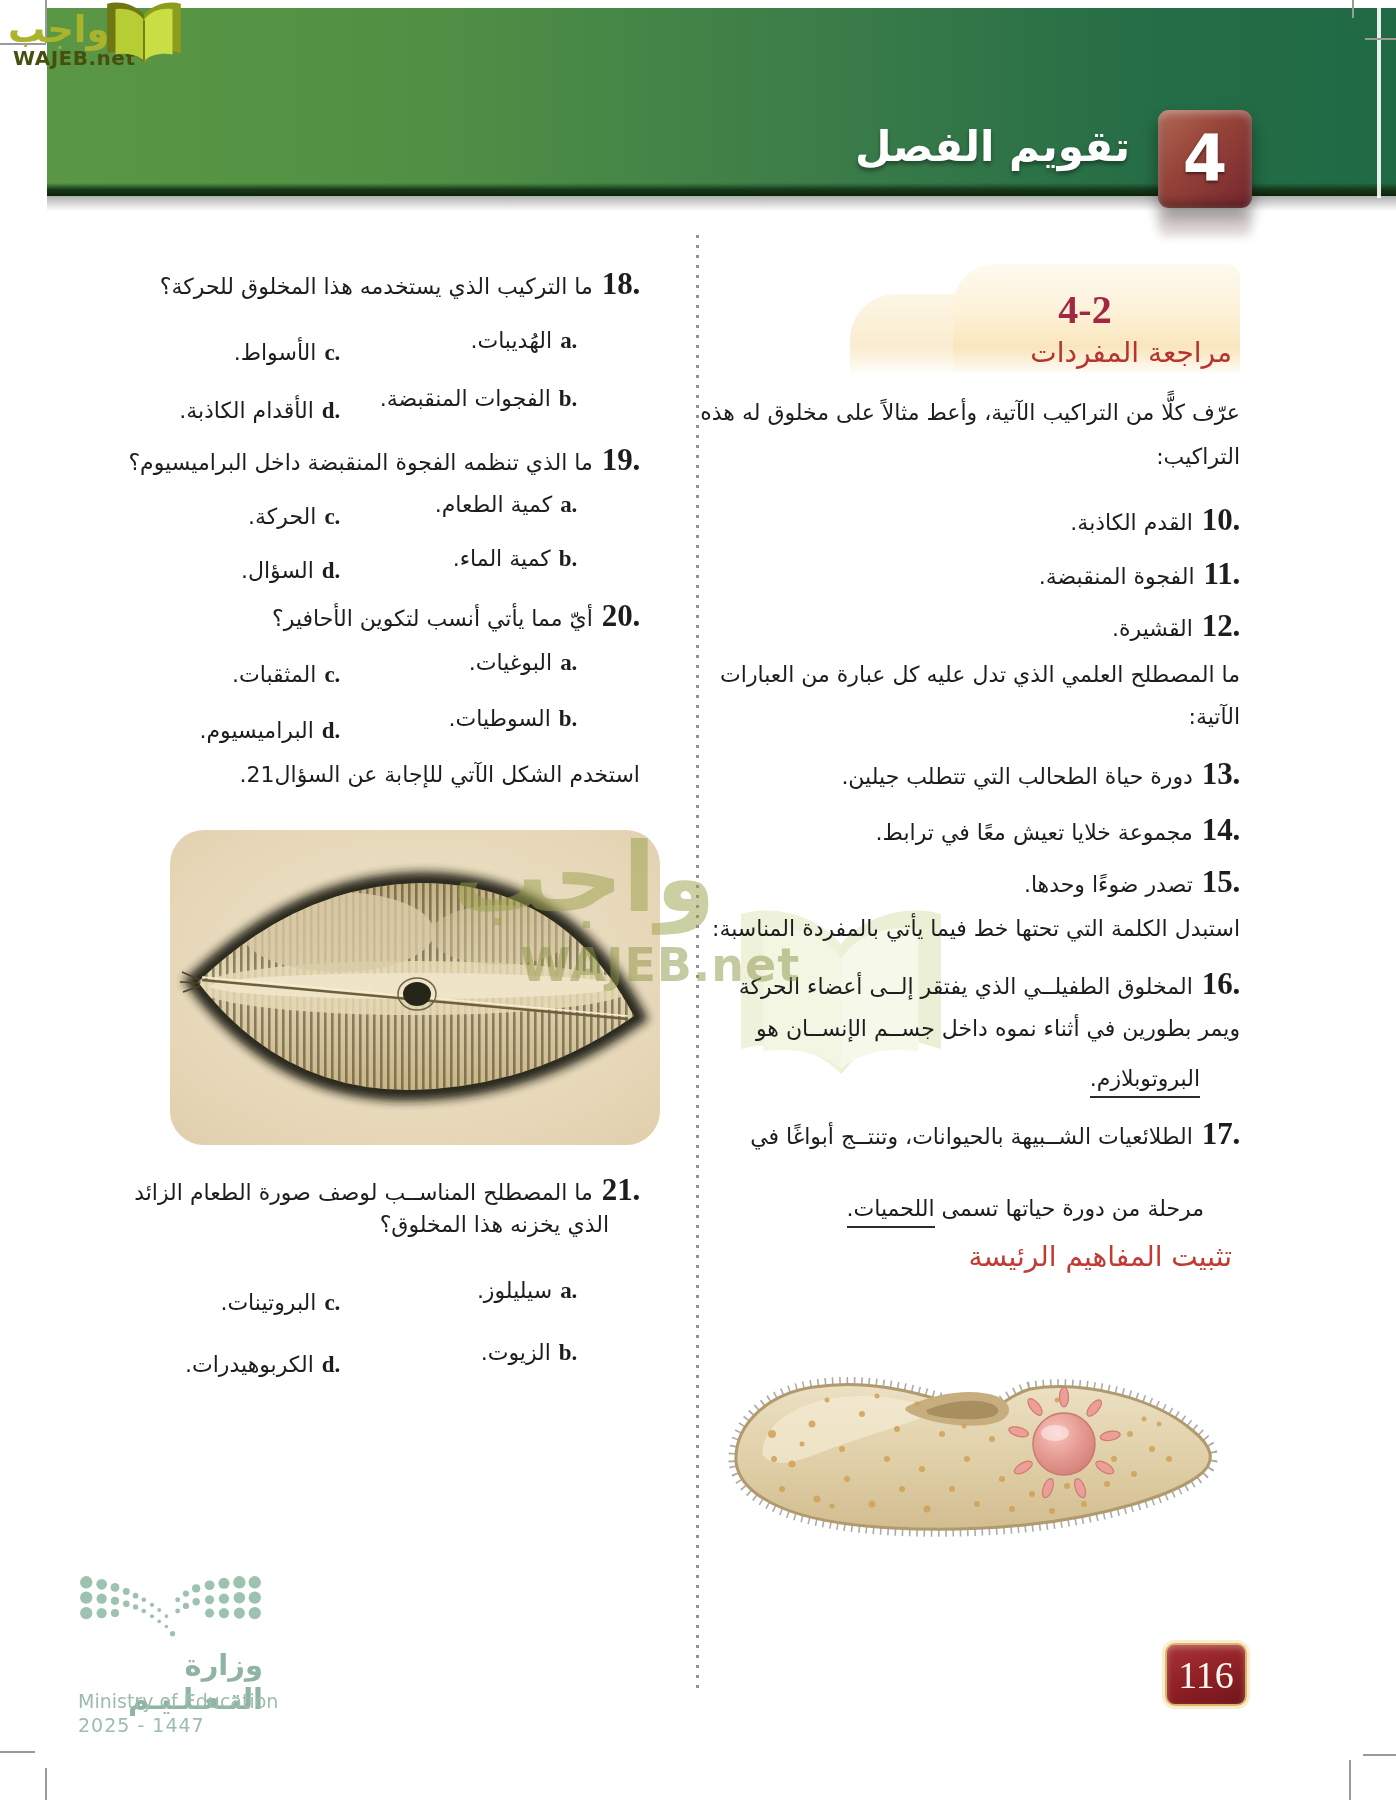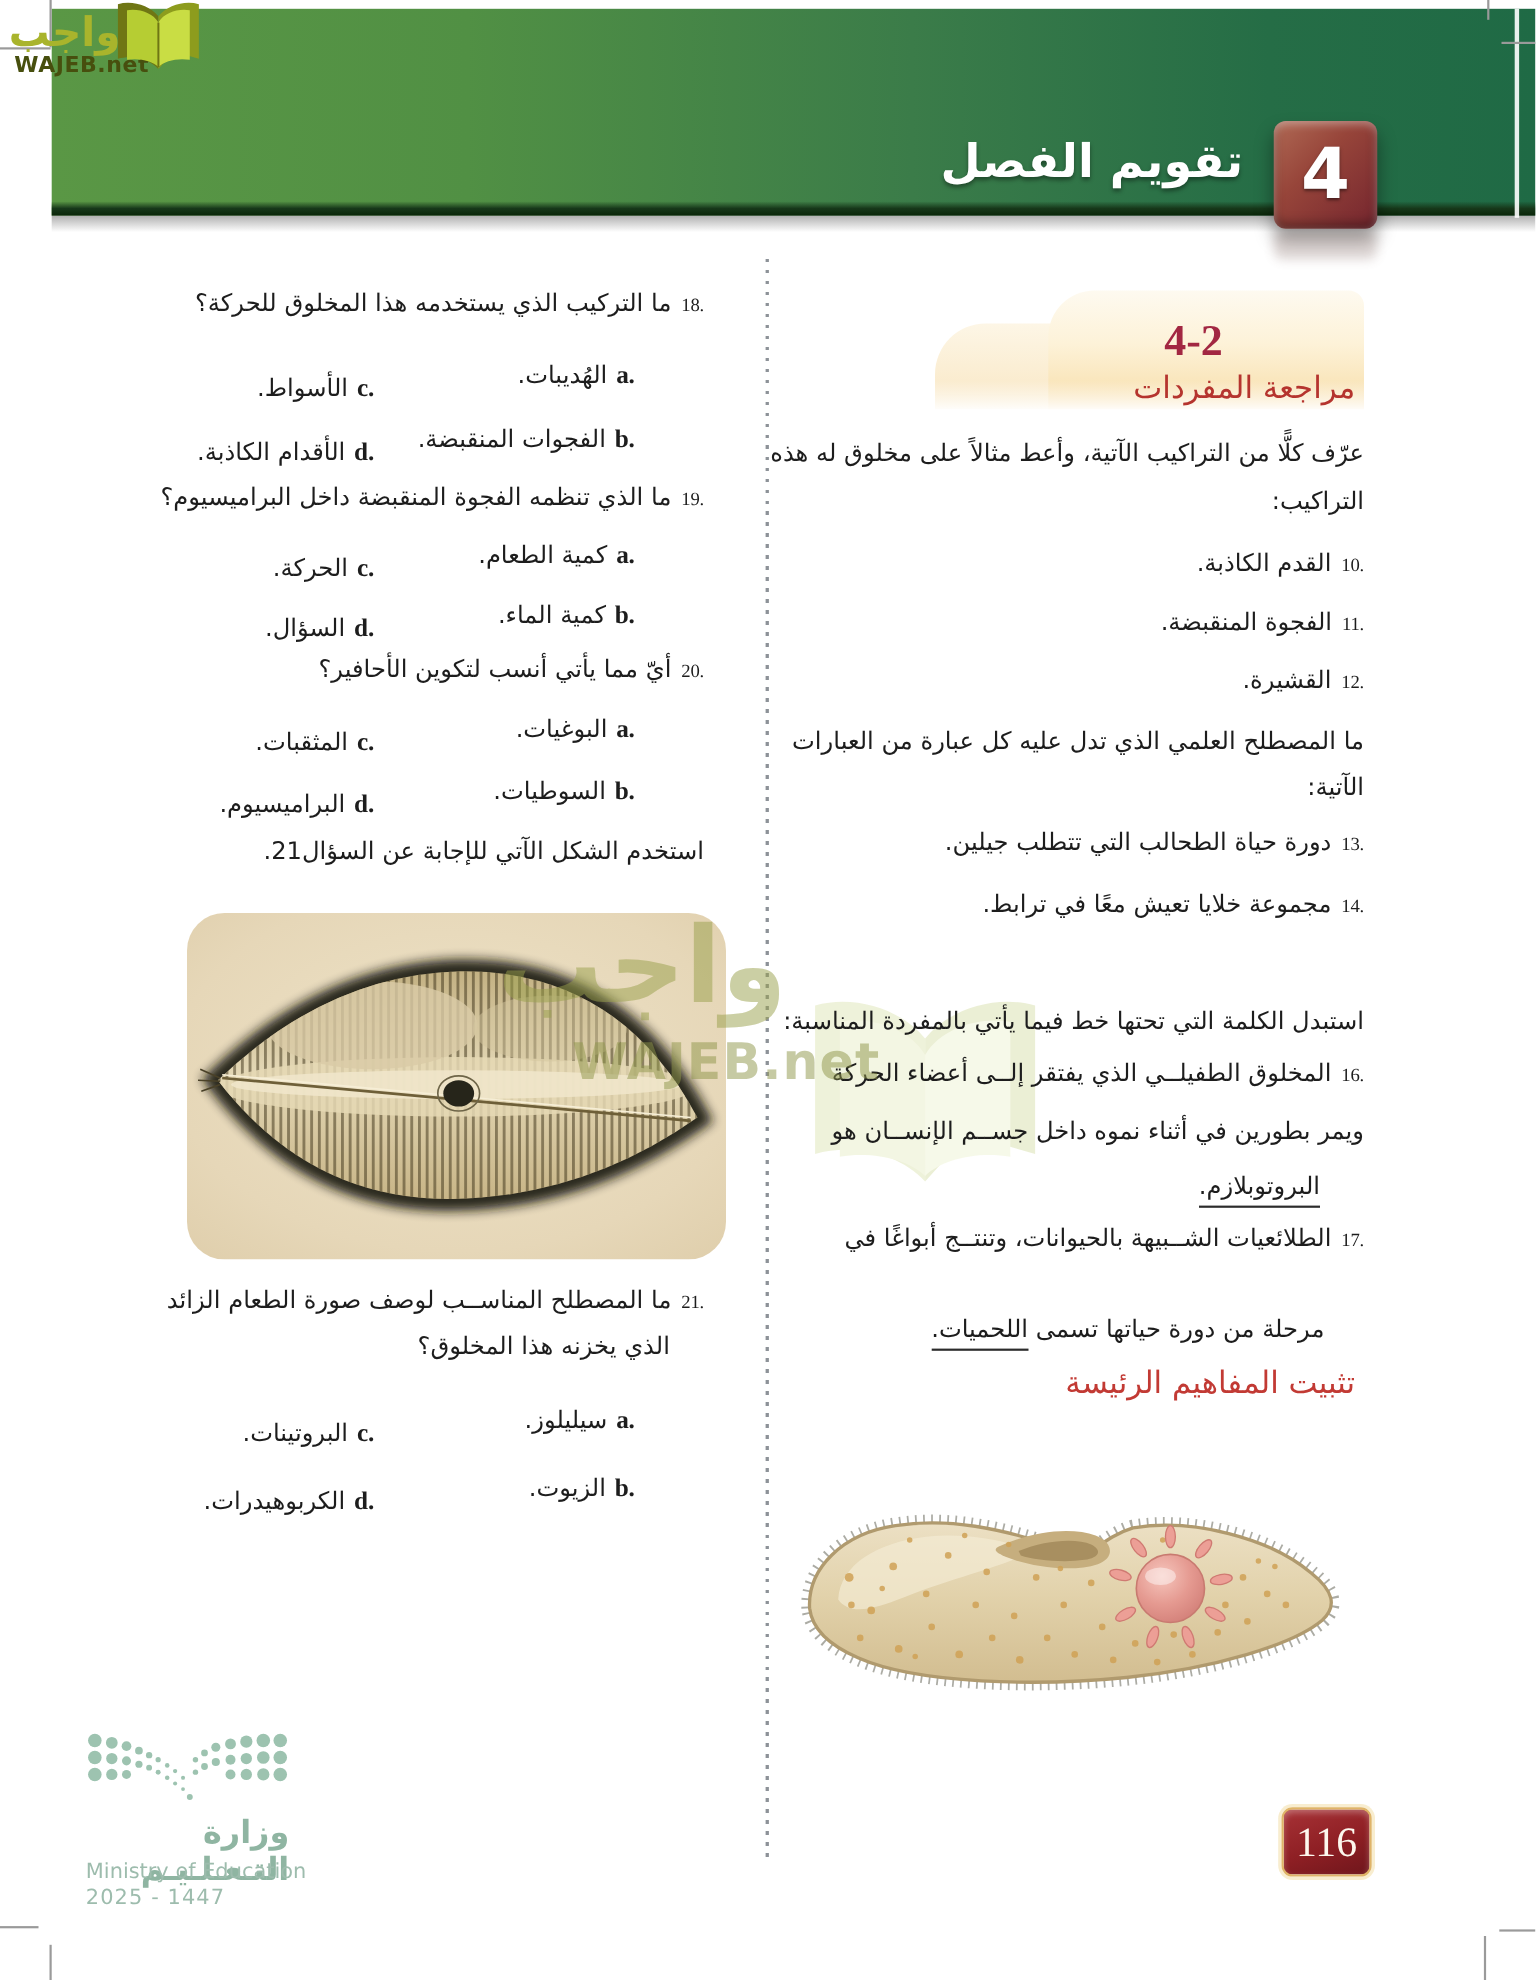--- a/index.html
+++ b/index.html
@@ -39,21 +39,21 @@
           background:linear-gradient(180deg,#fdf6e6 0%,#f9e7c4 100%);}
   .tab-fade{position:absolute;right:0;top:82px;width:390px;height:30px;
           background:linear-gradient(180deg,rgba(255,255,255,0) 0%,#ffffff 95%);}
   .tab-num{position:absolute;right:95px;top:22px;width:120px;text-align:center;
           font-size:40px;font-weight:bold;color:#a22742;font-family:"Liberation Serif",serif;}
   
   .r-line{position:absolute;right:156px;width:540px;direction:rtl;text-align:right;
           font-size:22px;letter-spacing:-.2px;white-space:nowrap;line-height:1.4;}
   .l-line{position:absolute;right:756px;direction:rtl;text-align:right;
           font-size:22px;letter-spacing:-.2px;white-space:nowrap;line-height:1.4;}
-  .qnum{font-family:"Liberation Serif",serif;font-weight:normal;font-size:17px;margin-left:9px;display:inline-block;}
+  .qnum{font-family:"Liberation Serif",serif;font-weight:bold;font-size:31px;margin-left:9px;display:inline-block;}
   .red-head{position:absolute;right:164px;direction:rtl;font-size:28px;font-weight:normal;color:#b5342e;z-index:3;}
   .uline{border-bottom:2.5px solid #2c2c2c;padding-bottom:5px;}
   .opt-row{position:absolute;left:150px;width:490px;height:36px;}
   .opt{position:absolute;direction:rtl;white-space:nowrap;font-size:22px;letter-spacing:-.2px;}
   .opt .lt{font-family:"Liberation Serif",serif;font-weight:bold;font-size:23px;margin-left:8px;display:inline-block;}
   .o1{right:63px;} .o2{right:300px;margin-top:12px;}
   
   .diatom-box{position:absolute;left:170px;top:830px;width:490px;height:315px;}
   .wm-ar{position:absolute;left:452px;top:822px;font-size:96px;font-weight:bold;color:#99a04b;opacity:.5;direction:rtl;z-index:4;}
   .wm-en{position:absolute;left:520px;top:938px;font-size:46px;font-weight:bold;color:#8f964a;opacity:.5;z-index:4;letter-spacing:1px;}
@@ -124,20 +124,21 @@
 
   <div class="r-line" style="top:498px;"><b class="qnum" dir="ltr">10.</b><span>القدم الكاذبة.</span></div>
   <div class="r-line" style="top:552px;"><b class="qnum" dir="ltr">11.</b><span>الفجوة المنقبضة.</span></div>
   <div class="r-line" style="top:604px;"><b class="qnum" dir="ltr">12.</b><span>القشيرة.</span></div>
 
   <div class="r-line" style="top:660px;"><span>ما المصطلح العلمي الذي تدل عليه كل عبارة من العبارات</span></div>
   <div class="r-line" style="top:702px;"><span>الآتية:</span></div>
 
   <div class="r-line" style="top:752px;"><b class="qnum" dir="ltr">13.</b><span>دورة حياة الطحالب التي تتطلب جيلين.</span></div>
   <div class="r-line" style="top:808px;"><b class="qnum" dir="ltr">14.</b><span>مجموعة خلايا تعيش معًا في ترابط.</span></div>
+  <div class="r-line" style="top:860px;"><b class="qnum" dir="ltr">15.</b><span>تصدر ضوءًا وحدها.</span></div>
 
   <div class="r-line" style="top:914px;"><span>استبدل الكلمة التي تحتها خط فيما يأتي بالمفردة المناسبة:</span></div>
 
   <div class="r-line" style="top:962px;"><b class="qnum" dir="ltr">16.</b><span>المخلوق الطفيلــي الذي يفتقر إلــى أعضاء الحركة</span></div>
   <div class="r-line" style="top:1064px;right:196px;"><span class="uline">البروتوبلازم.</span></div>
   <div class="r-line" style="top:1014px;"><span>ويمر بطورين في أثناء نموه داخل جســم الإنســان هو</span></div>
 
   <div class="r-line" style="top:1112px;"><b class="qnum" dir="ltr">17.</b><span>الطلائعيات الشــبيهة بالحيوانات، وتنتــج أبواغًا في</span></div>
   <div class="r-line" style="top:1154px;right:192px;margin-top:40px;"><span>مرحلة من دورة حياتها تسمى </span><span class="uline">اللحميات.</span></div>
 

